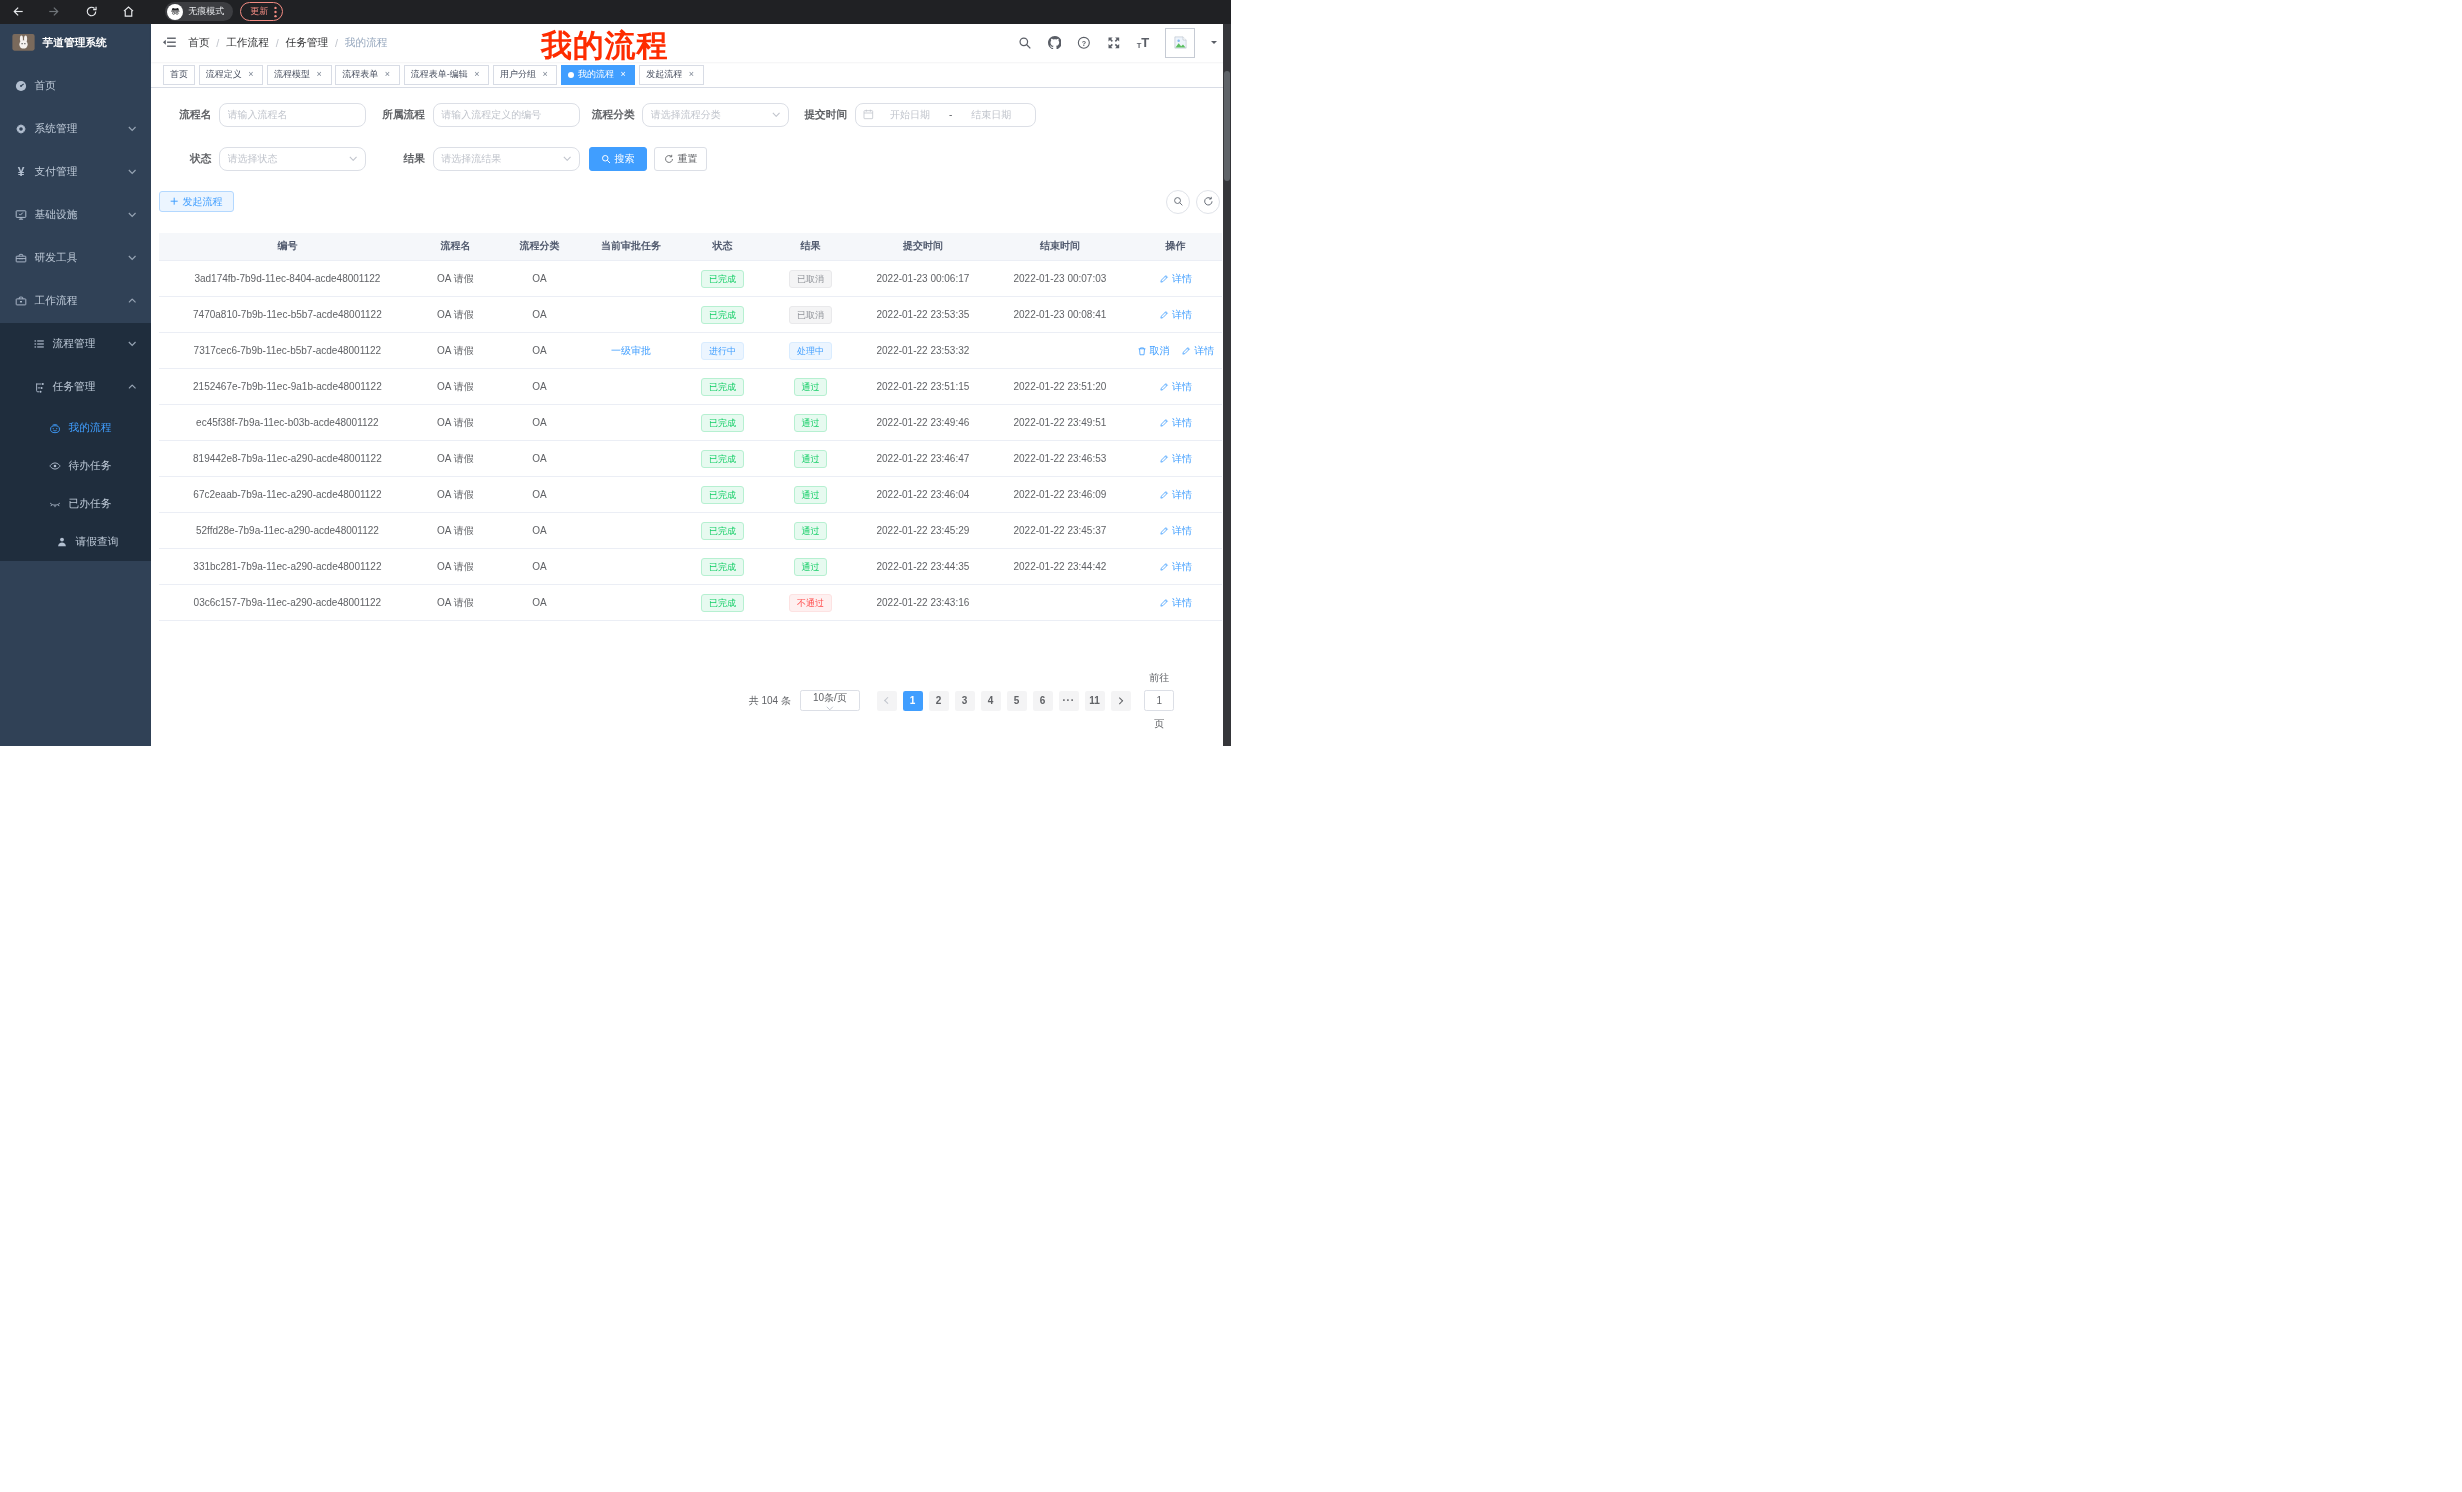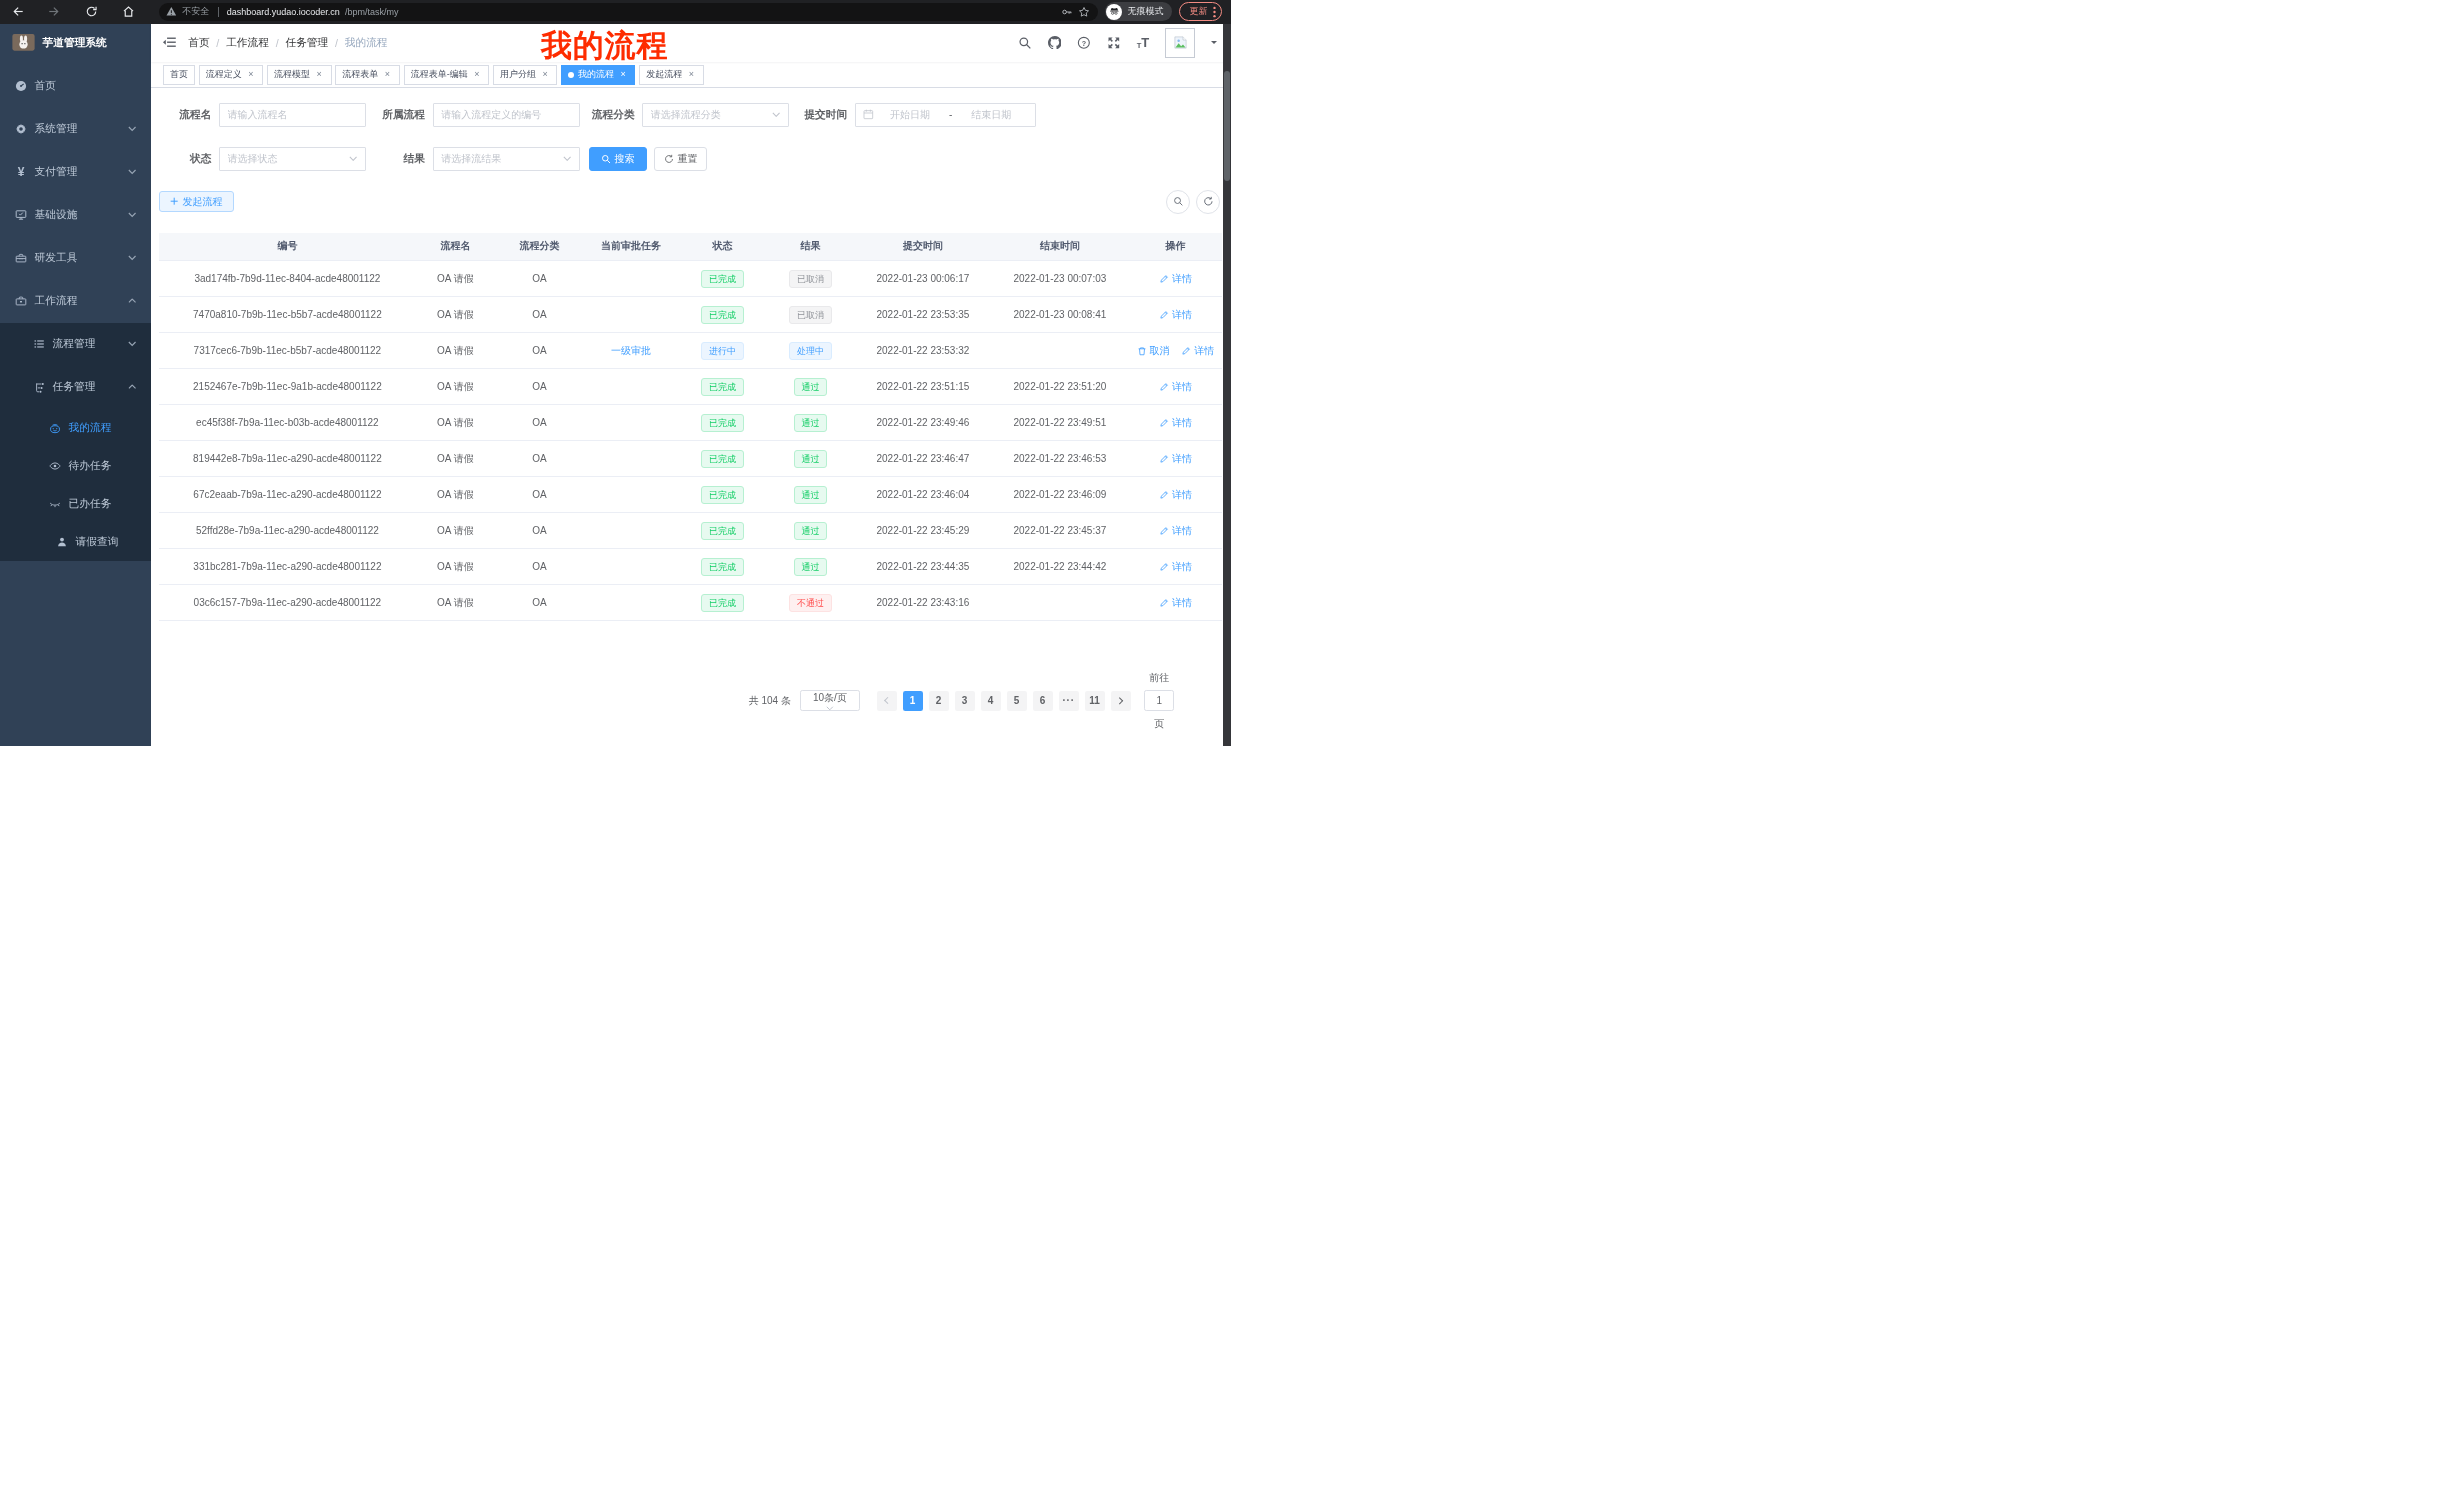--- a/index.html
+++ b/index.html
@@ -60,21 +60,21 @@
   .tag.active { background:#409eff; border-color:#409eff; color:#fff; }
   .tag.active .x { color:#fff; }
   .dot { width:6px; height:6px; border-radius:50%; background:#fff; }
 
   
   .content { flex:1; padding:15px 10.7px 0 8.4px; position:relative; }
   .frow { display:flex; align-items:center; margin-bottom:20px; }
   .frow.second { margin-bottom:19px; }
   .flabel { font-weight:700; color:#606266; font-size:10.7px; text-align:right; flex:none; margin-right:7.6px; }
   .w68 { width:52px; } .w66 { width:50px; margin-left:9px; } .w60 { width:46px; margin-left:9px; } .w64 { width:49px; margin-left:9px; }
-  .ctl { height:24px; border:0.8px solid #dcdfe6; border-radius:1px; background:#fff; display:flex; align-items:center; padding:0 7.6px; font-size:10px; color:#606266; }
+  .ctl { height:24px; border:0.8px solid #dcdfe6; border-radius:8px; background:#fff; display:flex; align-items:center; padding:0 7.6px; font-size:10px; color:#606266; }
   input.ctl { outline:none; }
   input.ctl::placeholder { color:#c0c4cc; }
   .cw193 { width:147px; } .cw238 { width:181px; }
   .ph { color:#c0c4cc; overflow:hidden; white-space:nowrap; }
   .sel-caret { margin-left:auto; flex:none; }
   .date-part { flex:1; text-align:center; color:#c0c4cc; }
   .date-sep { color:#606266; padding:0 3px; }
   .btn { height:24px; border-radius:3px; font-size:10px; display:inline-flex; align-items:center; justify-content:center; gap:3.8px; cursor:pointer; border:0.8px solid transparent; }
   .btn.primary { background:#409eff; border-color:#409eff; color:#fff; width:58px; margin-left:9px; }
   .btn.plain { background:#fff; border-color:#dcdfe6; color:#606266; width:53px; margin-left:7.6px; }
@@ -128,39 +128,20 @@
       <path d="M15 10H2"></path>
     </svg>
   <svg class="cicon" viewBox="0 0 20 20" fill="none" stroke="#e8eaed" stroke-width="1.8">
       <path d="M16.5 10a6.5 6.5 0 1 1-1.9-4.6"></path>
       <path d="M17 2.8v4.4h-4.4"></path>
     </svg>
   <svg class="cicon" viewBox="0 0 20 20" fill="none" stroke="#e8eaed" stroke-width="1.8">
       <path d="M3 9.5L10 3l7 6.5"></path>
       <path d="M5 8.5V17h10V8.5"></path>
     </svg>
-  <div class="url-pill">
-    <svg width="10.7" height="10.7" viewBox="0 0 20 20" fill="#9aa0a6">
-        <path d="M10 2L19 18H1z"></path>
-        <rect x="9.1" y="8" width="1.8" height="5" fill="#131314"></rect>
-        <circle cx="10" cy="15.4" r="1" fill="#131314"></circle>
-      </svg>
-    <span>不安全</span>
-    <span class="url-divider"></span>
-    <span class="url-host">dashboard.yudao.iocoder.cn</span>
-      <span class="url-path">/bpm/task/my</span>
-    <span class="pill-spacer"></span>
-    <svg width="12" height="12" viewBox="0 0 20 20" fill="none" stroke="#bdc1c6" stroke-width="1.5">
-        <circle cx="6" cy="10" r="3"></circle>
-        <path d="M9 10h8M13.5 10v3M16.5 10v2.2"></path>
-      </svg>
-    <svg width="12" height="12" viewBox="0 0 20 20" fill="none" stroke="#bdc1c6" stroke-width="1.4">
-        <path d="M10 2.5l2.3 4.7 5.2.8-3.8 3.7.9 5.2-4.6-2.4-4.6 2.4.9-5.2L2.5 8l5.2-.8z"></path>
-      </svg>
-  </div>
   <div class="incog-chip">
     <span class="incog-circle">
       <svg width="10.7" height="10.7" viewBox="0 0 20 20" fill="#202124">
           <path d="M3 8.5h14l-1.3-3.8a1.2 1.2 0 0 0-1.5-.8l-2.7.7a6 6 0 0 1-3 0l-2.7-.7a1.2 1.2 0 0 0-1.5.8z"></path>
           <rect x="2" y="9" width="16" height="1.3" rx=".6"></rect>
           <circle cx="6.8" cy="13.5" r="2.1" fill="none" stroke="#202124" stroke-width="1.2"></circle>
           <circle cx="13.2" cy="13.5" r="2.1" fill="none" stroke="#202124" stroke-width="1.2"></circle>
           <path d="M8.9 13.2c.7-.5 1.5-.5 2.2 0" fill="none" stroke="#202124" stroke-width="1"></path>
         </svg>
     </span>

